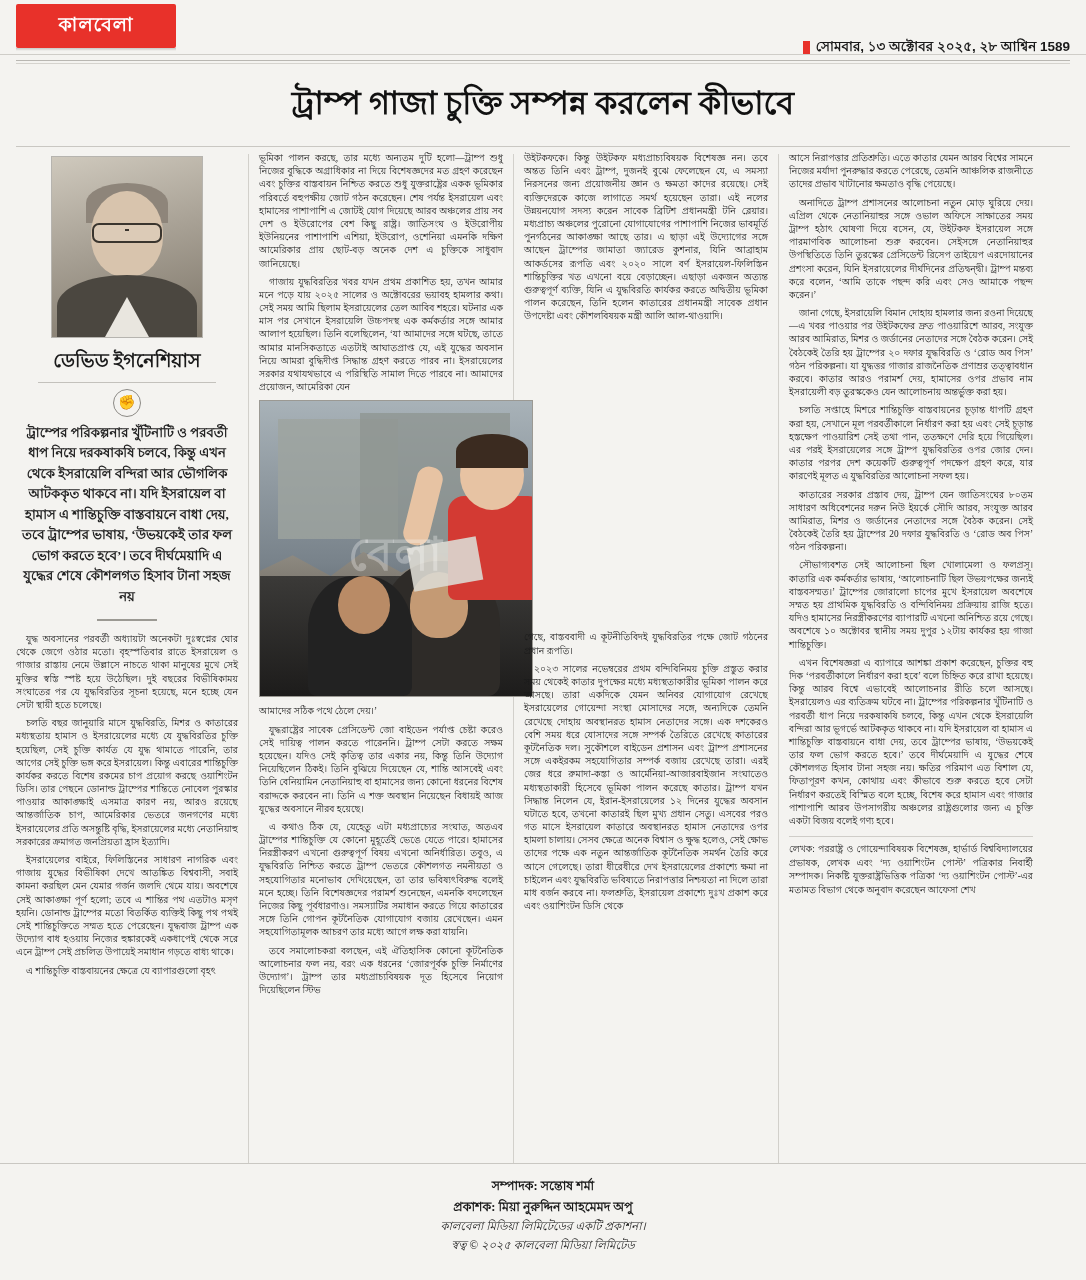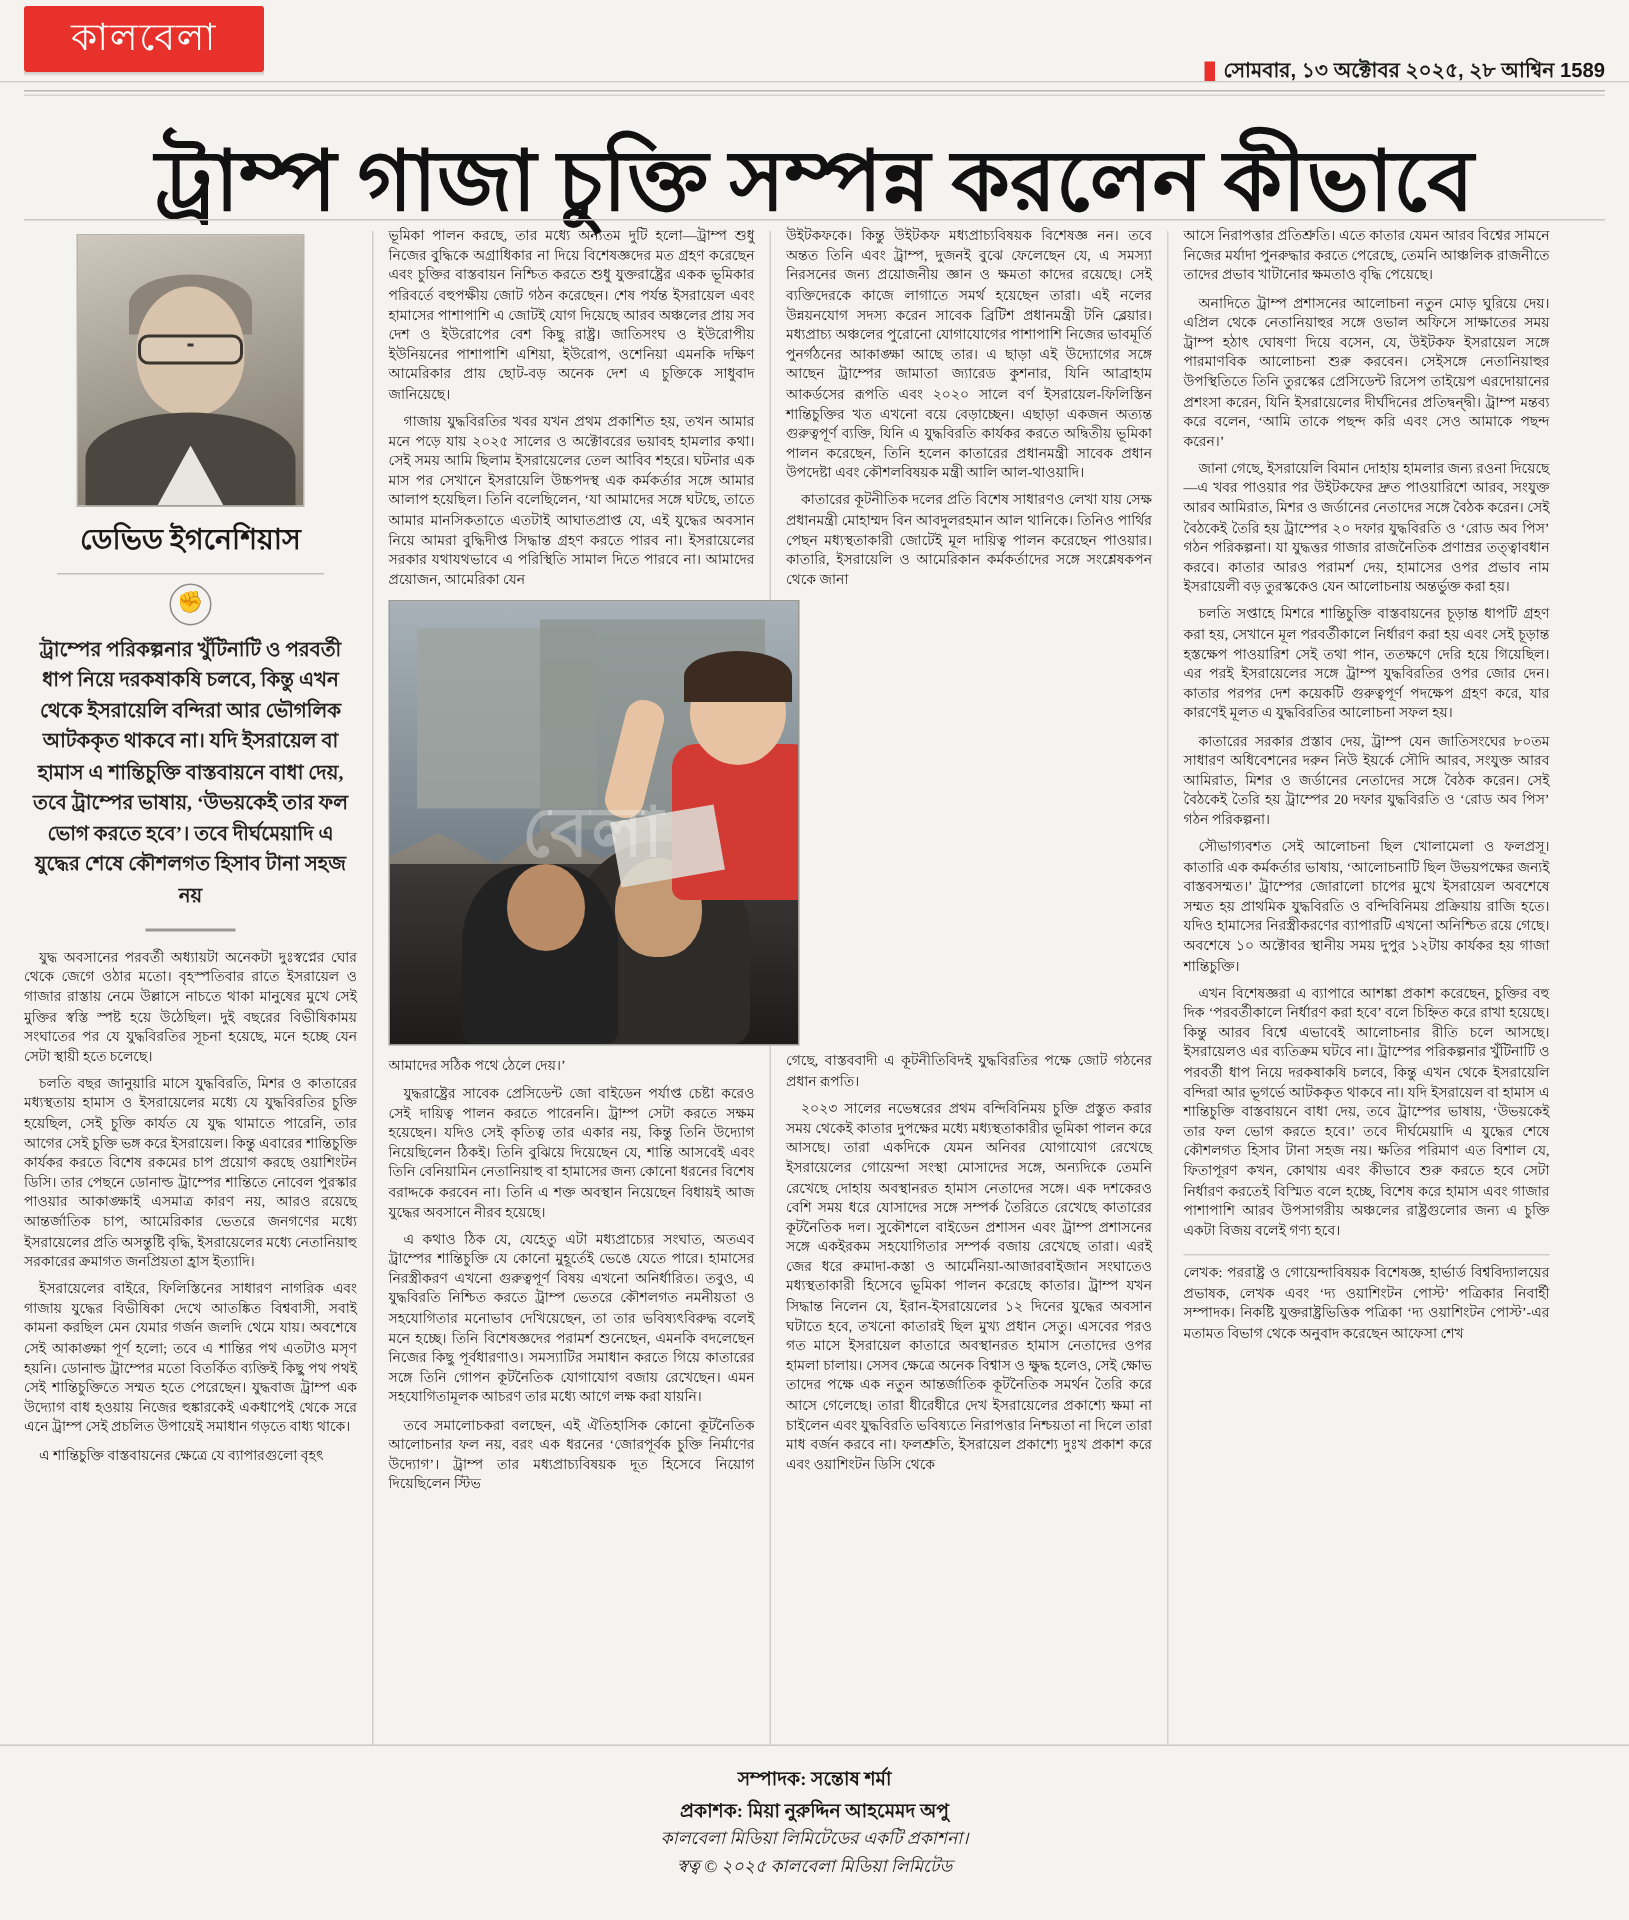--- a/index.html
+++ b/index.html
@@ -26,22 +26,22 @@
   .logo-box{
     position:absolute;left:16px;top:4px;
     width:160px;height:44px;
     background:#e8312a;
     border-radius:2px;
     display:flex;align-items:center;justify-content:center;
   }
   .logo-box .logo-text{
     color:#ffffff;
     font-family:"Liberation Sans", sans-serif;
-    font-weight:normal;
-    font-size:25px;
+    font-weight:bold;
+    font-size:19px;
     letter-spacing:1px;
   }
   .logo-shadow{
     position:absolute;left:16px;top:48px;width:160px;height:3px;
     background:linear-gradient(to bottom,rgba(0,0,0,.18),rgba(0,0,0,0));
   }
   
   .datebar{
     position:absolute;right:16px;top:36px;
     display:flex;align-items:center;gap:6px;
@@ -54,21 +54,21 @@
   .rule-under-date{
     position:absolute;left:16px;right:16px;top:60px;height:1px;background:#b9b7b2;
   }
   .rule-under-date2{
     position:absolute;left:16px;right:16px;top:63px;height:1px;background:#d5d3ce;
   }
   
   .headline{
     position:absolute;left:0;right:0;top:78px;
     text-align:center;
-    font-size:56px;
+    font-size:32px;
     font-weight:bold;
     letter-spacing:0px;
     color:#111;
     font-family:"Liberation Serif", serif;
   }
   .headline-rule{
     position:absolute;left:16px;right:16px;top:146px;height:1px;background:#c9c7c2;
   }
   
   .content{
@@ -297,21 +297,20 @@
       <p class="noind">আমাদের সঠিক পথে ঠেলে দেয়।’</p>
       <p>যুদ্ধরাষ্ট্রের সাবেক প্রেসিডেন্ট জো বাইডেন পর্যাপ্ত চেষ্টা করেও সেই দায়িত্ব পালন করতে পারেননি। ট্রাম্প সেটা করতে সক্ষম হয়েছেন। যদিও সেই কৃতিত্ব তার একার নয়, কিন্তু তিনি উদ্যোগ নিয়েছিলেন ঠিকই। তিনি বুঝিয়ে দিয়েছেন যে, শান্তি আসবেই এবং তিনি বেনিয়ামিন নেতানিয়াহু বা হামাসের জন্য কোনো ধরনের বিশেষ বরাদ্দকে করবেন না। তিনি এ শক্ত অবস্থান নিয়েছেন বিধায়ই আজ যুদ্ধের অবসানে নীরব হয়েছে।</p>
       <p>এ কথাও ঠিক যে, যেহেতু এটা মধ্যপ্রাচ্যের সংঘাত, অতএব ট্রাম্পের শান্তিচুক্তি যে কোনো মুহূর্তেই ভেঙে যেতে পারে। হামাসের নিরস্ত্রীকরণ এখনো গুরুত্বপূর্ণ বিষয় এখনো অনির্ধারিত। তবুও, এ যুদ্ধবিরতি নিশ্চিত করতে ট্রাম্প ভেতরে কৌশলগত নমনীয়তা ও সহযোগিতার মনোভাব দেখিয়েছেন, তা তার ভবিষ্যৎবিরুদ্ধ বলেই মনে হচ্ছে। তিনি বিশেষজ্ঞদের পরামর্শ শুনেছেন, এমনকি বদলেছেন নিজের কিছু পূর্বধারণাও। সমস্যাটির সমাধান করতে গিয়ে কাতারের সঙ্গে তিনি গোপন কূটনৈতিক যোগাযোগ বজায় রেখেছেন। এমন সহযোগিতামূলক আচরণ তার মধ্যে আগে লক্ষ করা যায়নি।</p>
       <p>তবে সমালোচকরা বলছেন, এই ঐতিহাসিক কোনো কূটনৈতিক আলোচনার ফল নয়, বরং এক ধরনের ‘জোরপূর্বক চুক্তি নির্মাণের উদ্যোগ’। ট্রাম্প তার মধ্যপ্রাচ্যবিষয়ক দূত হিসেবে নিয়োগ দিয়েছিলেন স্টিভ</p>
     </div>
 
     <div class="vsep"></div>
 
     <div class="col">
       <p class="noind">উইটকফকে। কিন্তু উইটকফ মধ্যপ্রাচ্যবিষয়ক বিশেষজ্ঞ নন। তবে অন্তত তিনি এবং ট্রাম্প, দুজনই বুঝে ফেলেছেন যে, এ সমস্যা নিরসনের জন্য প্রয়োজনীয় জ্ঞান ও ক্ষমতা কাদের রয়েছে। সেই ব্যক্তিদেরকে কাজে লাগাতে সমর্থ হয়েছেন তারা। এই নলের উন্নয়নযোগ সদস্য করেন সাবেক ব্রিটিশ প্রধানমন্ত্রী টনি ব্লেয়ার। মধ্যপ্রাচ্য অঞ্চলের পুরোনো যোগাযোগের পাশাপাশি নিজের ভাবমূর্তি পুনর্গঠনের আকাঙ্ক্ষা আছে তার। এ ছাড়া এই উদ্যোগের সঙ্গে আছেন ট্রাম্পের জামাতা জ্যারেড কুশনার, যিনি আব্রাহাম আকর্ডসের রূপতি এবং ২০২০ সালে বর্ণ ইসরায়েল-ফিলিস্তিন শান্তিচুক্তির খত এখনো বয়ে বেড়াচ্ছেন। এছাড়া একজন অত্যন্ত গুরুত্বপূর্ণ ব্যক্তি, যিনি এ যুদ্ধবিরতি কার্যকর করতে অদ্বিতীয় ভূমিকা পালন করেছেন, তিনি হলেন কাতারের প্রধানমন্ত্রী সাবেক প্রধান উপদেষ্টা এবং কৌশলবিষয়ক মন্ত্রী আলি আল-থাওয়াদি।</p>
-      <p>কাতারের কূটনীতিক দলের প্রতি বিশেষ সাধারণও লেখা যায় সেক্ষ প্রধানমন্ত্রী মোহাম্মদ বিন আবদুলরহমান আল থানিকে। তিনিও পার্থির পেছন মধ্যস্থতাকারী জোটেই মূল দায়িত্ব পালন করেছেন পাওয়ার। কাতারি, ইসরায়েলি ও আমেরিকান কর্মকর্তাদের সঙ্গে সংশ্লেষকপন থেকে জানা</p>
       <div style="height:303px"></div>
       <p class="noind">গেছে, বাস্তববাদী এ কূটনীতিবিদই যুদ্ধবিরতির পক্ষে জোট গঠনের প্রধান রূপতি।</p>
       <p>২০২৩ সালের নভেম্বরের প্রথম বন্দিবিনিময় চুক্তি প্রস্তুত করার সময় থেকেই কাতার দুপক্ষের মধ্যে মধ্যস্থতাকারীর ভূমিকা পালন করে আসছে। তারা একদিকে যেমন অনিবর যোগাযোগ রেখেছে ইসরায়েলের গোয়েন্দা সংস্থা মোসাদের সঙ্গে, অন্যদিকে তেমনি রেখেছে দোহায় অবস্থানরত হামাস নেতাদের সঙ্গে। এক দশকেরও বেশি সময় ধরে যোসাদের সঙ্গে সম্পর্ক তৈরিতে রেখেছে কাতারের কূটনৈতিক দল। সুকৌশলে বাইডেন প্রশাসন এবং ট্রাম্প প্রশাসনের সঙ্গে একইরকম সহযোগিতার সম্পর্ক বজায় রেখেছে তারা। এরই জের ধরে রুমাদা-কস্তা ও আর্মেনিয়া-আজারবাইজান সংঘাতেও মধ্যস্থতাকারী হিসেবে ভূমিকা পালন করেছে কাতার। ট্রাম্প যখন সিদ্ধান্ত নিলেন যে, ইরান-ইসরায়েলের ১২ দিনের যুদ্ধের অবসান ঘটাতে হবে, তখনো কাতারই ছিল মুখ্য প্রধান সেতু। এসবের পরও গত মাসে ইসরায়েল কাতারে অবস্থানরত হামাস নেতাদের ওপর হামলা চালায়। সেসব ক্ষেত্রে অনেক বিশ্বাস ও ক্ষুদ্ধ হলেও, সেই ক্ষোভ তাদের পক্ষে এক নতুন আন্তর্জাতিক কূটনৈতিক সমর্থন তৈরি করে আসে গেলেছে। তারা ধীরেধীরে দেখ ইসরায়েলের প্রকাশ্যে ক্ষমা না চাইলেন এবং যুদ্ধবিরতি ভবিষ্যতে নিরাপত্তার নিশ্চয়তা না দিলে তারা মাধ বর্জন করবে না। ফলশ্রুতি, ইসরায়েল প্রকাশ্যে দুঃখ প্রকাশ করে এবং ওয়াশিংটন ডিসি থেকে</p>
     </div>
 
     <div class="vsep"></div>
 
     <div class="col">
       <p class="noind">আসে নিরাপত্তার প্রতিশ্রুতি। এতে কাতার যেমন আরব বিশ্বের সামনে নিজের মর্যাদা পুনরুদ্ধার করতে পেরেছে, তেমনি আঞ্চলিক রাজনীতে তাদের প্রভাব খাটানোর ক্ষমতাও বৃদ্ধি পেয়েছে।</p>
       <p>অনাদিতে ট্রাম্প প্রশাসনের আলোচনা নতুন মোড় ঘুরিয়ে দেয়। এপ্রিল থেকে নেতানিয়াহুর সঙ্গে ওভাল অফিসে সাক্ষাতের সময় ট্রাম্প হঠাৎ ঘোষণা দিয়ে বসেন, যে, উইটকফ ইসরায়েল সঙ্গে পারমাণবিক আলোচনা শুরু করবেন। সেইসঙ্গে নেতানিয়াহুর উপস্থিতিতে তিনি তুরস্কের প্রেসিডেন্ট রিসেপ তাইয়েপ এরদোয়ানের প্রশংসা করেন, যিনি ইসরায়েলের দীর্ঘদিনের প্রতিদ্বন্দ্বী। ট্রাম্প মন্তব্য করে বলেন, ‘আমি তাকে পছন্দ করি এবং সেও আমাকে পছন্দ করেন।’</p>

